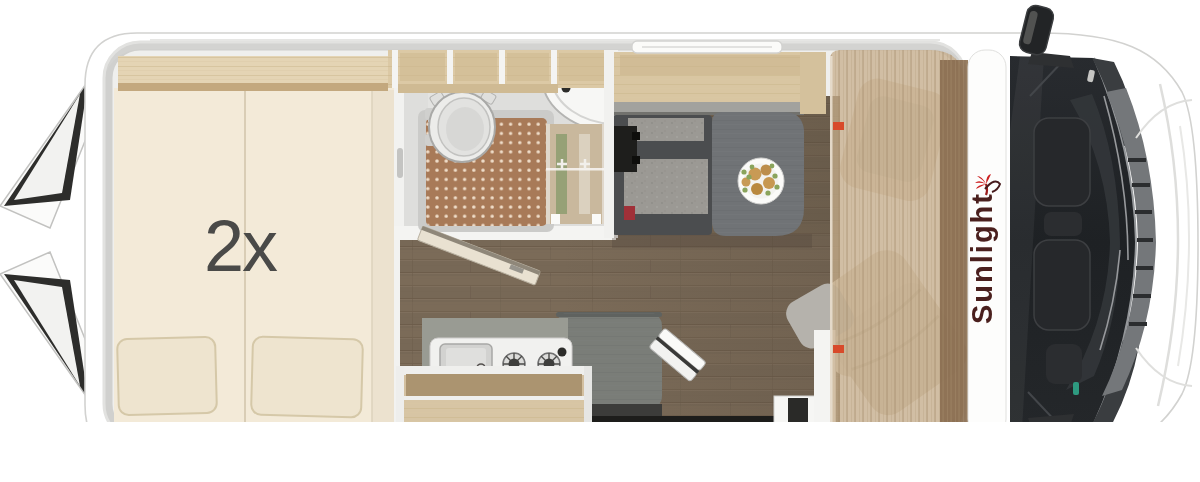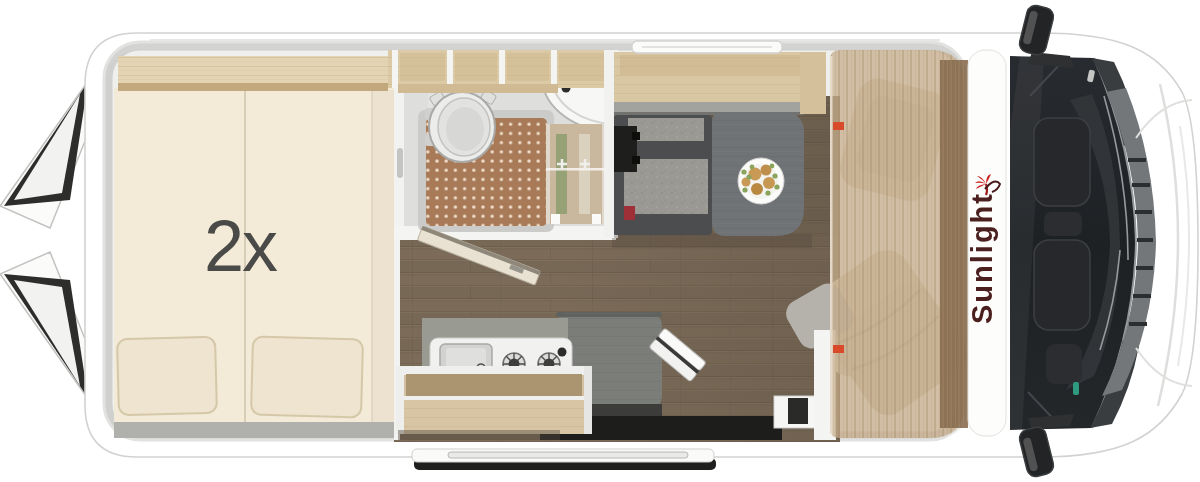--- a/index.html
+++ b/index.html
@@ -1,16 +1,16 @@
 <!DOCTYPE html>
 <html><head>
 <meta charset="utf-8">
 <style>
   html,body{margin:0;padding:0;background:#ffffff;}
-  #stage{width:1200px;height:482px;position:relative;font-family:"Liberation Sans",sans-serif;text-decoration:underline;}
+  #stage{width:1200px;height:422px;position:relative;font-family:"Liberation Sans",sans-serif;text-decoration:underline;}
 </style>
 </head>
 <body>
 <div id="stage">
 <svg width="1200" height="482" viewBox="0 0 1200 482">
 <defs>
   <pattern id="planks" width="180" height="13" patternUnits="userSpaceOnUse">
     <rect width="180" height="13" fill="#776856"></rect>
     <rect y="12" width="180" height="1" fill="#6a5a49" opacity=".8"></rect>
     <rect y="0" width="180" height="1" fill="#877663" opacity=".5"></rect>

